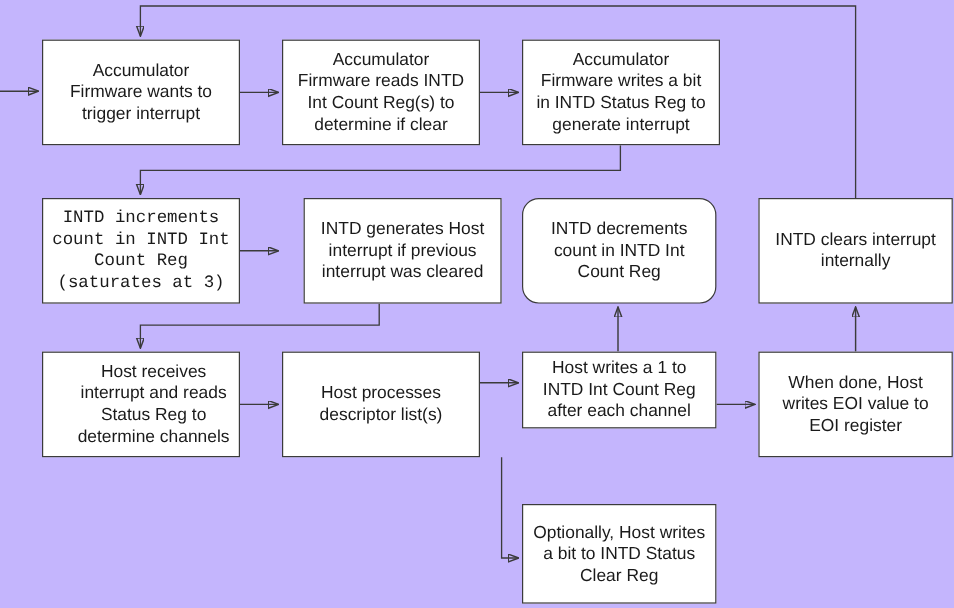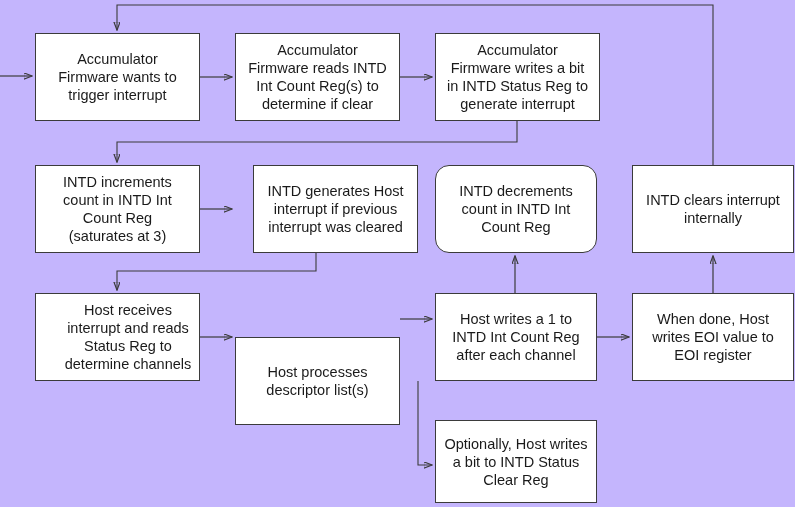--- a/index.html
+++ b/index.html
@@ -89,40 +89,40 @@
 trigger interrupt</div>
   <div class="node" style="left:235px; top:33px;  width:165px; height:88px;">Accumulator
 Firmware reads INTD
 Int Count Reg(s) to
 determine if clear</div>
   <div class="node" style="left:435px; top:33px;  width:165px; height:88px;">Accumulator
 Firmware writes a bit
 in INTD Status Reg to
 generate interrupt</div>
 
-  <div class="node" style="left:35px;  top:165px; width:165px; height:88px;">INTD increments
+  <div class="node" style="left:35px;  top:165px; width:165px; height:88px;font-family:Liberation Mono, monospace;">INTD increments
 count in INTD Int
 Count Reg
 (saturates at 3)</div>
   <div class="node" style="left:253px; top:165px; width:165px; height:88px;">INTD generates Host
 interrupt if previous
 interrupt was cleared</div>
   <div class="node" style="left:435px; top:165px; width:162px; height:88px;border-radius:14px;">INTD decrements
 count in INTD Int
 Count Reg</div>
   <div class="node" style="left:632px; top:165px; width:162px; height:88px;">INTD clears interrupt
 internally</div>
 
   <div class="node" style="left:35px;  top:293px; width:165px; height:88px;padding-left:27px;">Host receives
 interrupt and reads
 Status Reg to
 determine channels</div>
-  <div class="node" style="left:235px; top:293px; width:165px; height:88px;margin-top:44px;">Host processes
+  <div class="node" style="left:235px; top:293px; width:165px; height:88px;">Host processes
 descriptor list(s)</div>
-  <div class="node" style="left:435px; top:293px; width:162px; height:88px;">Host writes a 1 to
+  <div class="node" style="left:435px; top:293px; width:162px; height:64px;">Host writes a 1 to
 INTD Int Count Reg
 after each channel</div>
   <div class="node" style="left:632px; top:293px; width:162px; height:88px;">When done, Host
 writes EOI value to
 EOI register</div>
 
   <div class="node" style="left:435px; top:420px; width:162px; height:83px;">Optionally, Host writes
 a bit to INTD Status
 Clear Reg</div>
 

